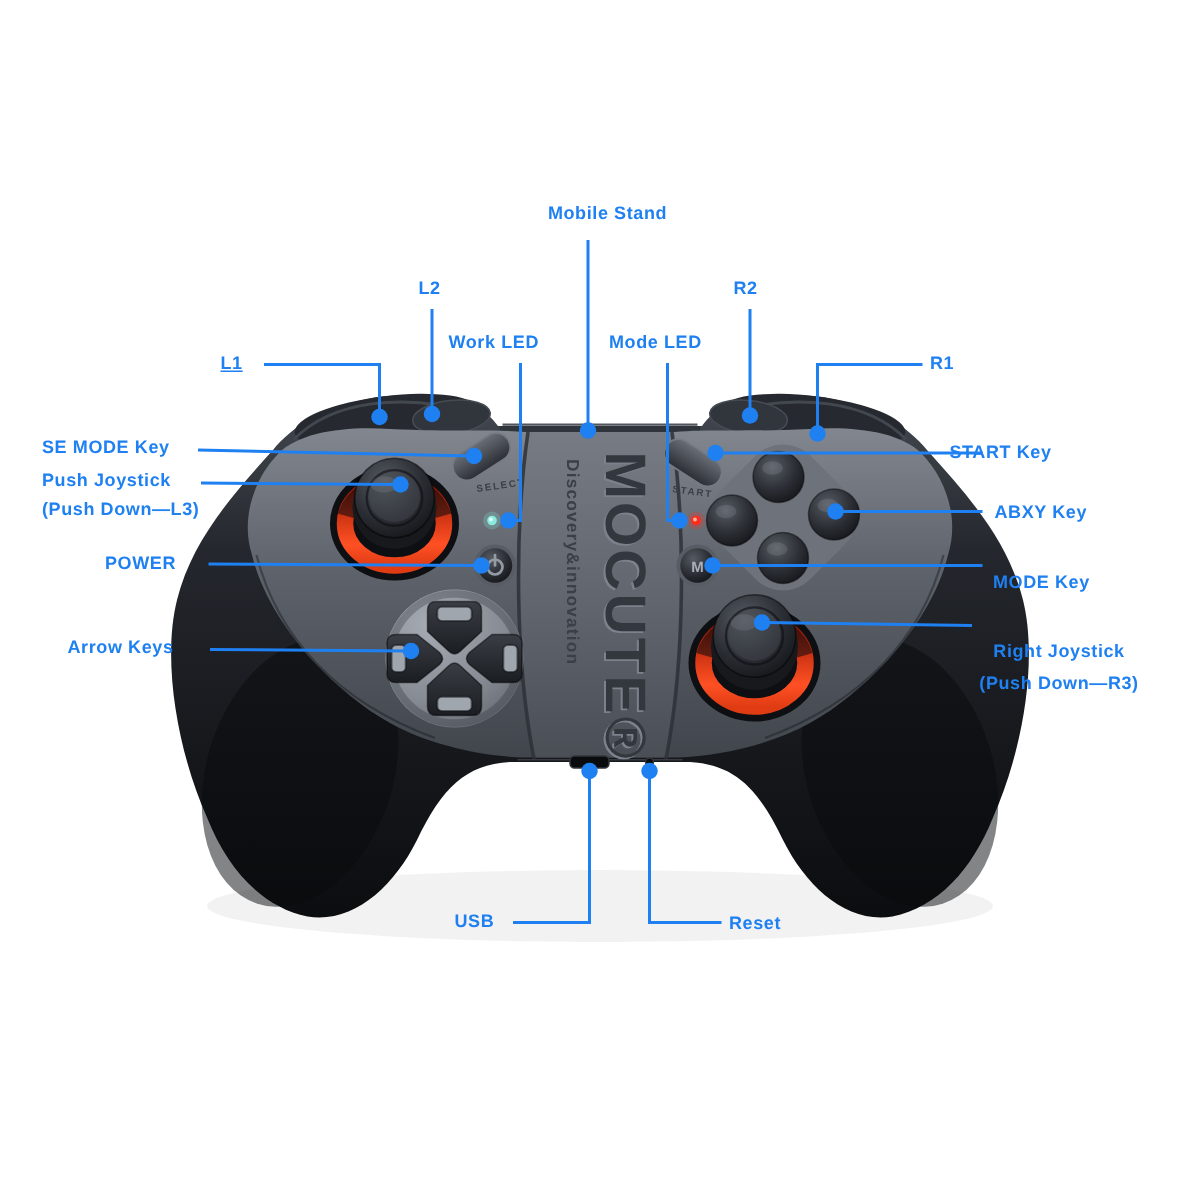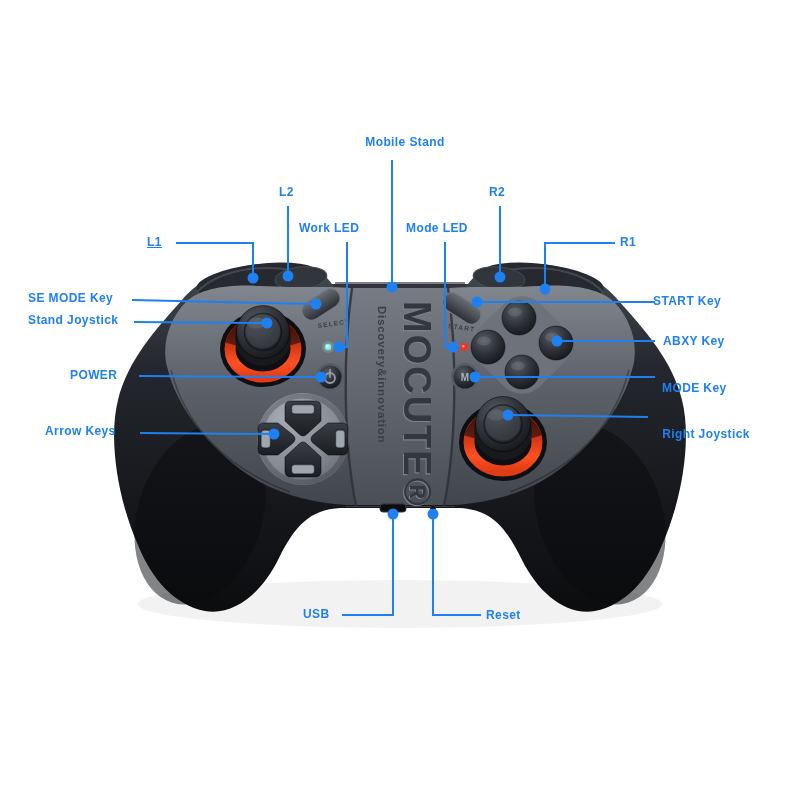--- a/index.html
+++ b/index.html
@@ -274,33 +274,35 @@
 <div class="lbl" style="left:279px;top:183px;">L2</div>
 <div class="lbl" style="left:489px;top:183px;">R2</div>
 
 <div class="lbl" style="left:299px;top:219px;">Work LED</div>
 <div class="lbl" style="left:406px;top:219px;">Mode LED</div>
 
 <div class="lbl" style="left:147px;top:233px;text-decoration:underline;">L1</div>
 <div class="lbl" style="left:620px;top:233px;">R1</div>
 
 <div class="lbl" style="left:28px;top:289px;">SE MODE Key</div>
-<div class="lbl" style="left:653px;top:292px;">START Key</div>
+<div class="lbl" style="left:633px;top:292px;">START Key</div>
 
 <div class="lbl" style="left:28px;top:311px;">
-  <span>Stand Joystick</span>
+  <span>Push Joystick</span>
+  <span class="sub">(Push Down—L3)</span>
 </div>
 
 <div class="lbl" style="left:663px;top:332px;">ABXY Key</div>
 
 <div class="lbl" style="left:70px;top:366px;">POWER</div>
 <div class="lbl" style="left:662px;top:367px;margin-top:12px;">MODE Key</div>
 
 <div class="lbl" style="left:45px;top:422px;">Arrow Keys</div>
 
 <div class="lbl center" style="left:630px;top:424px;width:152px;line-height:21px;">
   <span>Right Joystick</span>
+  <span class="sub">(Push Down—R3)</span>
 </div>
 
 <div class="lbl" style="left:303px;top:605px;">USB</div>
 <div class="lbl" style="left:486px;top:606px;">Reset</div>
 
 </div>
 
 </body></html>

